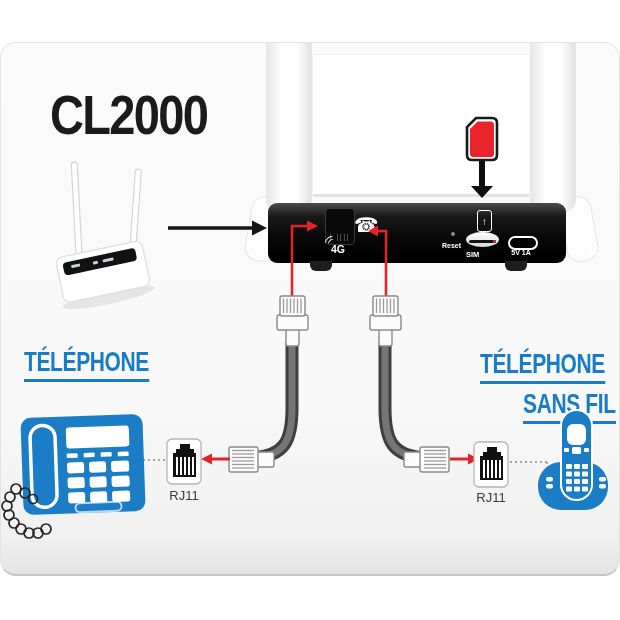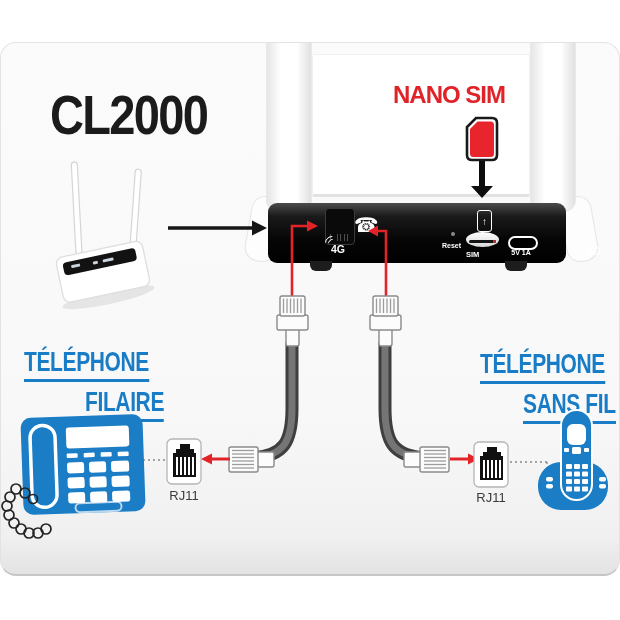--- a/index.html
+++ b/index.html
@@ -72,21 +72,20 @@
 <div class="stage">
 
   <div class="abs card under"></div>
 
   <div class="abs ant-flare under" style="left:248px;transform:rotate(10deg);"></div>
   <div class="abs ant-flare under" style="left:563px;transform:rotate(-10deg);"></div>
   <div class="abs antenna under" style="left:266px;"></div>
   <div class="abs antenna under" style="left:530px;"></div>
   <div class="abs router-body under"></div>
 
-  <div class="abs nano-sim-label under">NANO SIM</div>
 
   <svg class="abs under" style="left:465px;top:116px;" width="34" height="46" viewBox="0 0 34 46">
     <path d="M11,2 H27 Q32,2 32,7 V39 Q32,44 27,44 H7 Q2,44 2,39 V11 Z" fill="#ffffff" stroke="#1a1a1a" stroke-width="2.6"></path>
     <path d="M12.5,5.5 H25.5 Q29,5.5 29,9 V37.5 Q29,41 25.5,41 H8.5 Q5,41 5,37.5 V13 Z" fill="#e8252c"></path>
   </svg>
   <div class="abs sim-arrow-stem under"></div>
   <div class="abs sim-arrow-tip under"></div>
 
   <div class="abs model-title under">CL2000</div>
 
@@ -114,21 +113,20 @@
       <span class="arc a1"></span>
       <span class="arc a2"></span>
       <span>4G</span>
     </div>
   </div>
   <div class="abs foot under" style="left:310px;"></div>
   <div class="abs foot under" style="left:505px;"></div>
 
   <div class="abs blue-title title-left under">
     <span class="line"><span>TÉLÉPHONE</span></span>
-    <span class="line"><span>FILAIRE</span></span>
   </div>
   <div class="abs blue-title title-right under">
     <span class="line"><span>TÉLÉPHONE</span></span>
     <span class="line"><span>SANS FIL</span></span>
   </div>
 
   <div class="abs rj11-caption under" style="left:167px;top:488px;">RJ11</div>
   <div class="abs rj11-caption under" style="left:474px;top:490px;">RJ11</div>
 
   <svg class="abs svg-layer" viewBox="0 0 620 620">

